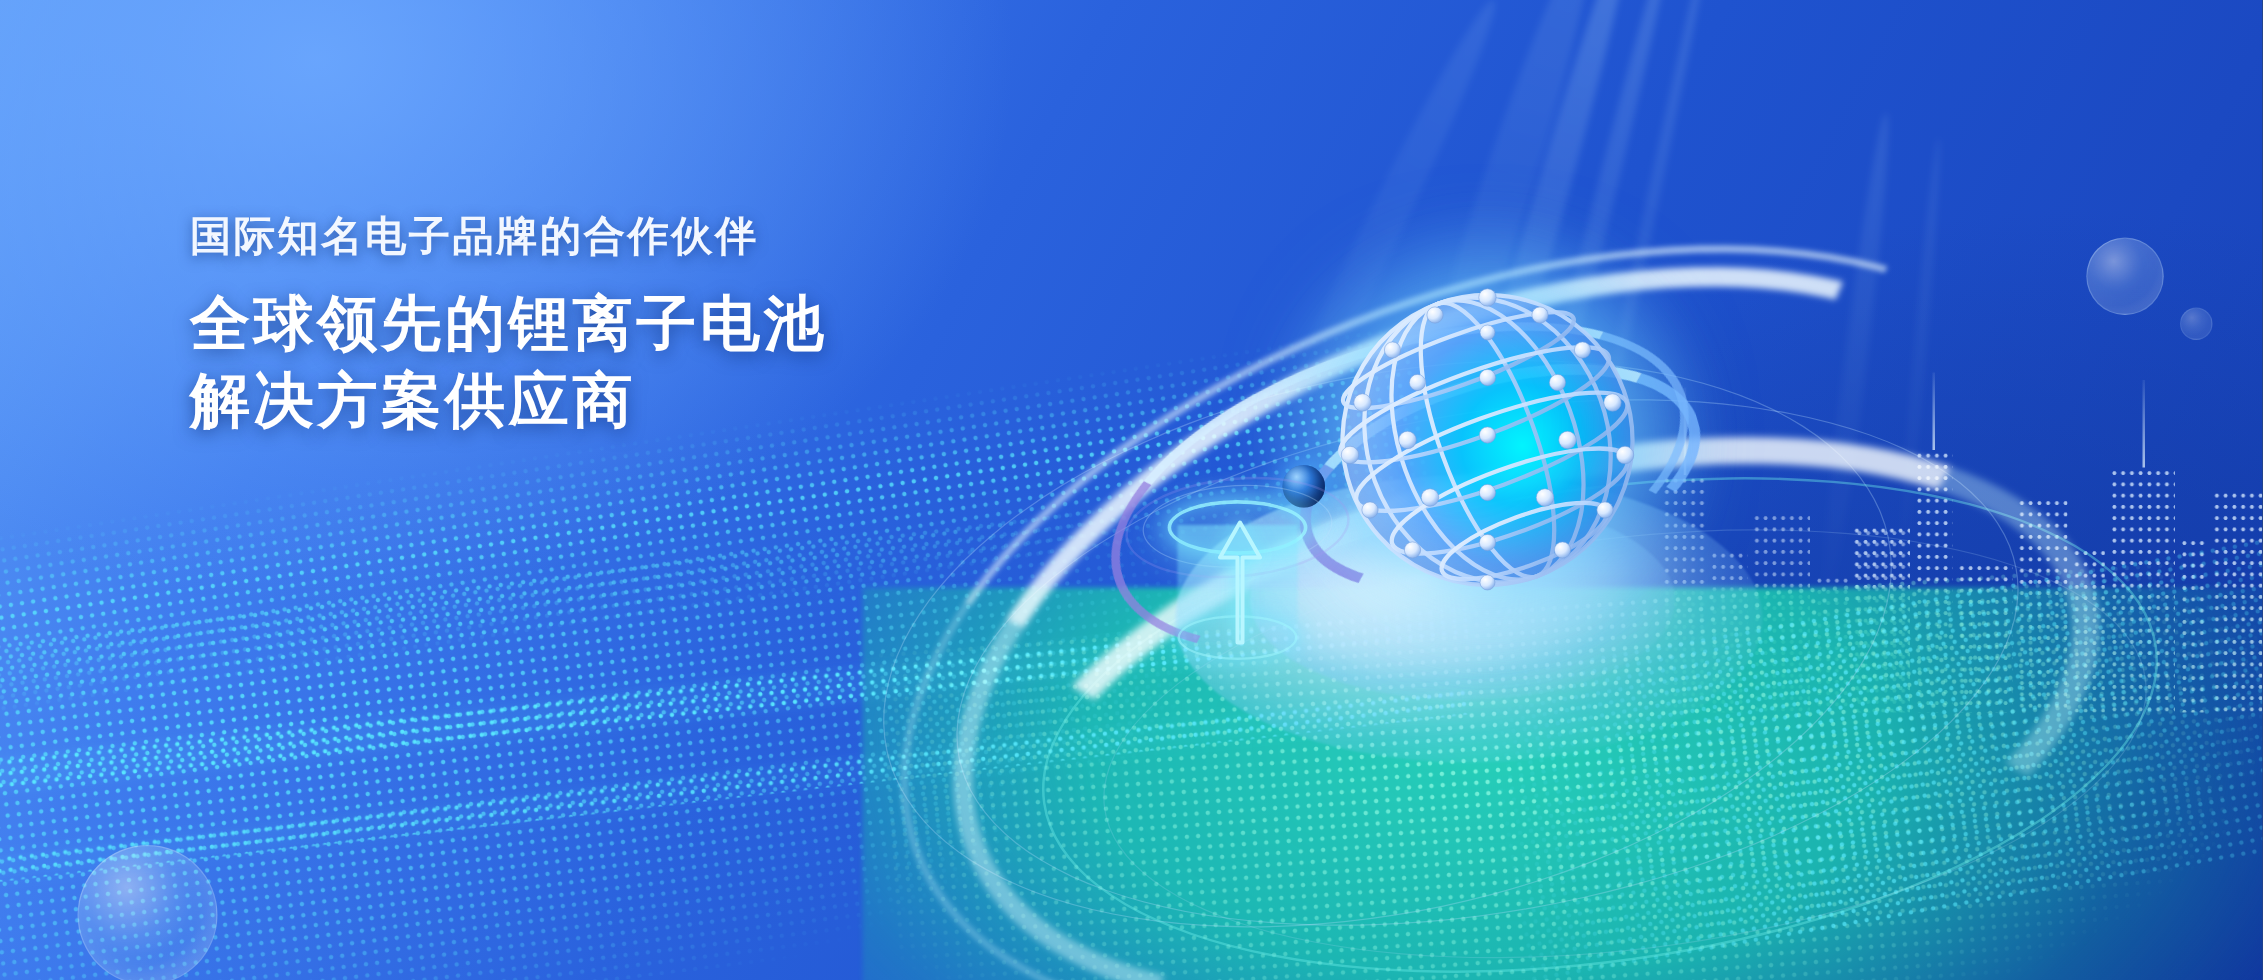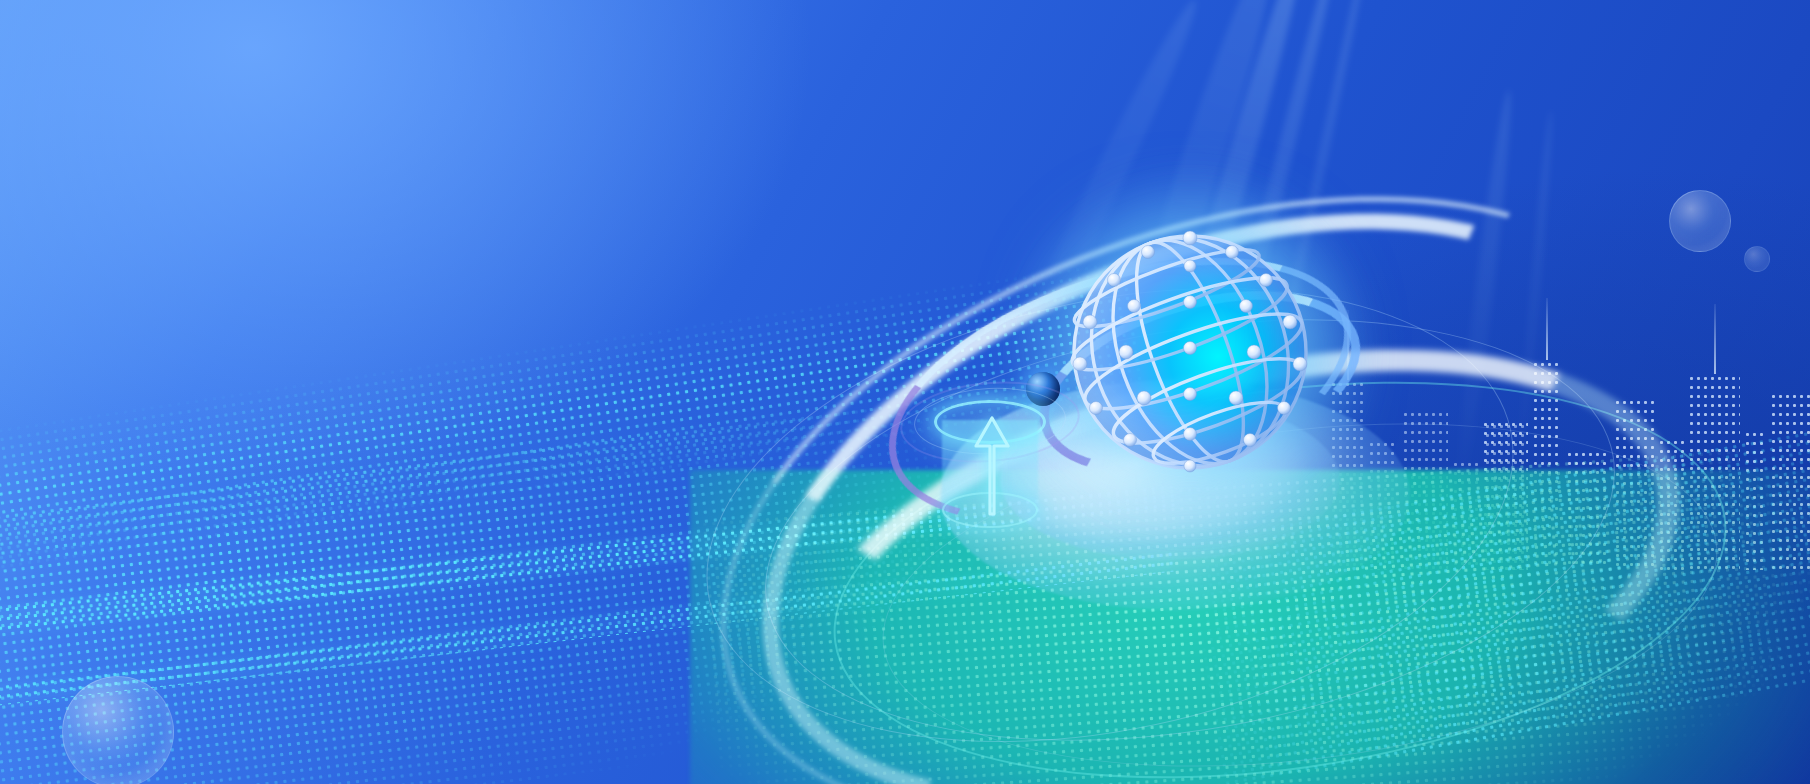--- a/index.html
+++ b/index.html
@@ -310,14 +310,21 @@
     <div class="ped-ellipse" style="left:22px;top:104px;width:96px;height:36px;opacity:.75;border-width:2px;"></div>
     <svg width="150" height="150" viewBox="0 0 150 150" style="position:absolute;left:0;top:0;">
       <path d="M70 126 L70 58 L56 58 L72 30 L88 58 L74 58 L74 126 Z" fill="none" stroke="#b7f6ff" stroke-width="3.2" stroke-linejoin="round" style="filter:drop-shadow(0 0 7px rgba(120,240,255,.95));"></path>
     </svg>
   </div>
 
   <div class="bubble" style="left:1669px;top:190px;width:62px;height:62px;"></div>
   <div class="bubble" style="left:62px;top:676px;width:112px;height:112px;"></div>
   <div class="bubble" style="left:1744px;top:246px;width:26px;height:26px;opacity:.6;"></div>
 
+  <div class="copy">
+    <p class="eyebrow">国际知名电子品牌的合作伙伴</p>
+    <h1 class="headline">
+      <span class="hl-line">全球领先的锂离子电池</span>
+      <span class="hl-line">解决方案供应商</span>
+    </h1>
+  </div>
 
 </div>
 
 </body></html>

